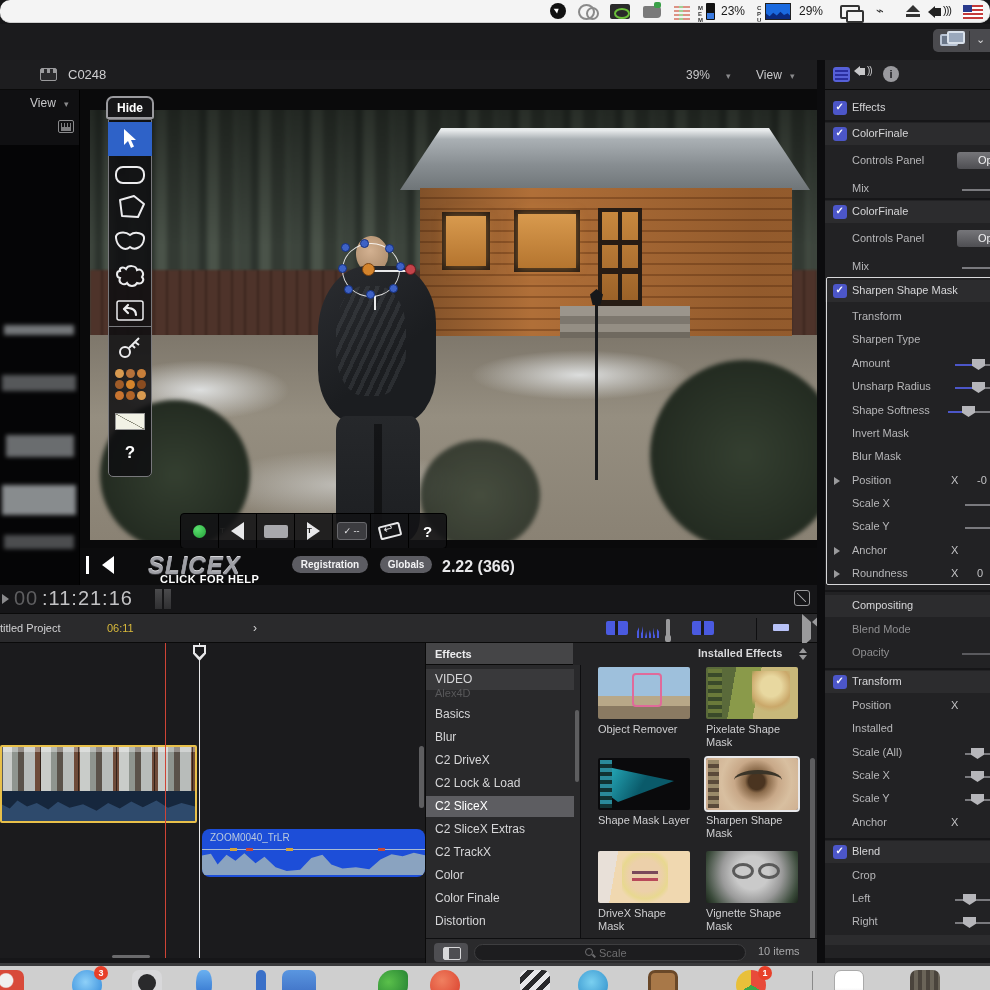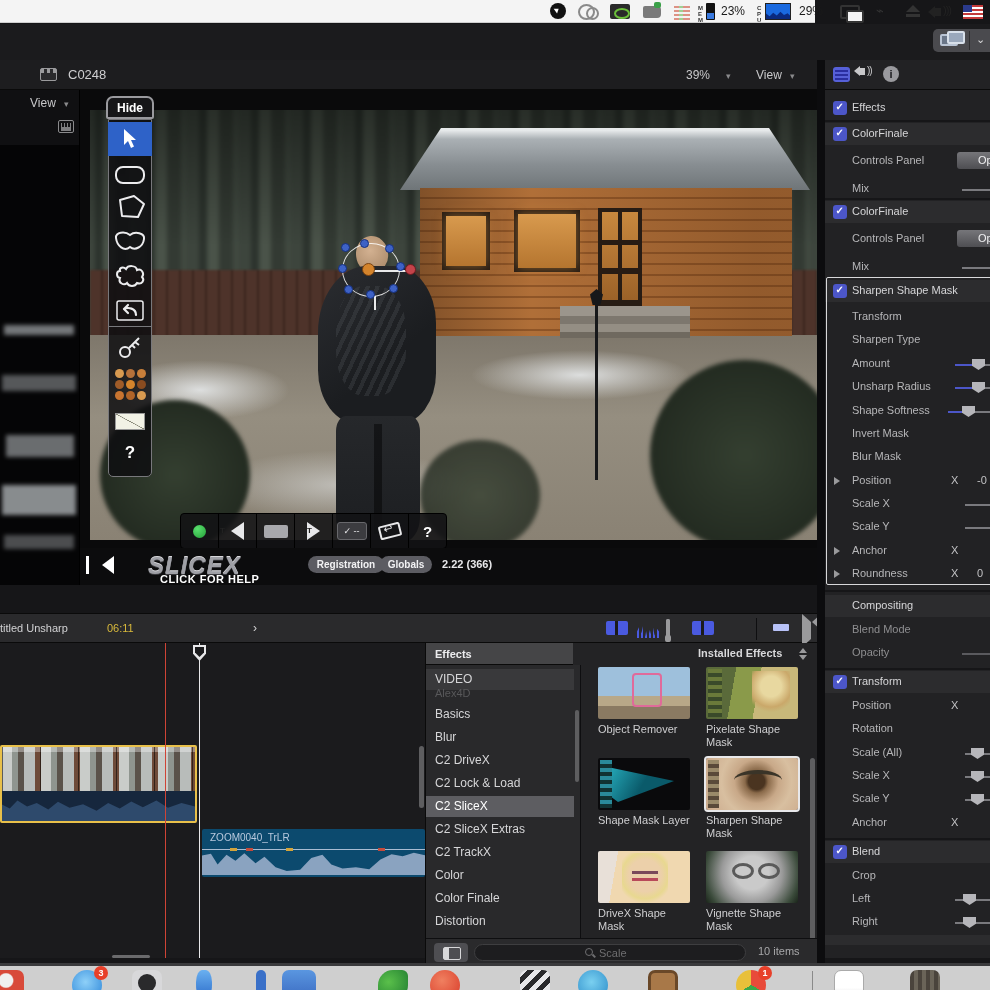--- a/index.html
+++ b/index.html
@@ -5,21 +5,21 @@
   * { margin:0; padding:0; box-sizing:border-box; }
   html,body { background:#000; }
   #app {
     position:relative; width:990px; height:990px; overflow:hidden;
     background:#161618; font-family:"Liberation Sans", sans-serif;
     -webkit-font-smoothing:antialiased; color:#c8c8ca;
   }
   .abs { position:absolute; }
 
   
-  #menubar { position:absolute; left:0; top:0; width:815px; height:23px; background:#f4f4f4; border-bottom:1px solid #cfcfcf; }
+  #menubar { position:absolute; left:0; top:0; width:990px; height:23px; background:#f4f4f4; border-bottom:1px solid #cfcfcf;border-radius:10px; }
   .mb-ic { position:absolute; top:3px; }
   .mb-txt { font-size:12px; color:#1a1a1a; top:4px; position:absolute; }
   .compass { width:16px; height:16px; background:#111; border-radius:50%; }
   .compass:after { content:""; position:absolute; left:5px; top:4px; width:0; height:0; border-left:4px solid #fff; border-top:3px solid transparent; border-bottom:3px solid transparent; transform:rotate(-35deg); }
   .cc { width:17px; height:16px; border:2px solid #8a8a8a; border-radius:50%; }
   .cc:after { content:""; position:absolute; left:6px; top:1px; width:9px; height:9px; border:2px solid #8a8a8a; border-radius:50%; }
   .nvidia { width:20px; height:15px; background:#2a2a2a; border-radius:2px; }
   .nvidia:after { content:""; position:absolute; left:4px; top:4px; width:12px; height:7px; border:2px solid #6bbf3a; border-radius:50%; }
   .usb { width:18px; height:12px; background:#7a7a7a; border-radius:2px 4px 4px 2px; top:6px; }
   .usb:after { content:""; position:absolute; left:11px; top:-4px; width:7px; height:6px; background:#3aa048; border-radius:2px; }
@@ -150,21 +150,21 @@
   .rotrect:after { content:"↩"; position:absolute; left:3px; top:-4px; color:#e8e8ea; font-size:11px; }
   .helpq { color:#fff; font-size:15px; font-weight:bold; }
 
   
   #slicexbar { position:absolute; left:80px; top:548px; width:737px; height:37px; background:#0c0c0d; }
   .skipic { position:absolute; left:22px; top:8px; width:0; height:0; border-right:12px solid #fff; border-top:9px solid transparent; border-bottom:9px solid transparent; }
   .skipic:after { content:""; position:absolute; left:-16px; top:-9px; width:3px; height:18px; background:#fff; }
   .sxlogo { position:absolute; left:68px; top:4px; font-size:24px; font-weight:bold; font-style:italic; letter-spacing:1px; color:#9fa0a6; text-shadow:0 1px 0 #3a3a3e, 0 -1px 0 #d8d8dc; }
   .sxhelp { position:absolute; left:80px; top:25px; font-size:11px; font-weight:bold; color:#fff; letter-spacing:.5px; }
   .pill { position:absolute; top:8px; height:17px; background:#5c5c62; border-radius:9px; color:#f2f2f4; font-size:10px; font-weight:bold; text-align:center; }
-  .sxver { position:absolute; left:362px; top:10px; font-size:11px; font-weight:bold; color:#e8e8ea; }
+  .sxver { position:absolute; left:362px; top:10px; font-size:16px; font-weight:bold; color:#e8e8ea; }
 
   
   #tcbar { position:absolute; left:0; top:585px; width:817px; height:28px; background:#161618; }
   #tcbar .play { position:absolute; left:2px; top:9px; width:0; height:0; border-left:7px solid #8a8a8c; border-top:5px solid transparent; border-bottom:5px solid transparent; }
   .tc-dim { position:absolute; left:14px; top:2px; font-size:20px; letter-spacing:1px; color:#5e5e60; }
   .tc-main { position:absolute; left:42px; top:2px; font-size:20px; letter-spacing:1px; color:#c2c2c4; }
   .ameter { position:absolute; top:4px; width:7px; height:20px; background:linear-gradient(180deg,#4a4a4c,#303032); }
   .expand { position:absolute; left:794px; top:5px; width:16px; height:16px; border:1.5px solid #9a9a9c; border-radius:3px; }
   .expand:after { content:""; position:absolute; left:2px; top:2px; width:9px; height:9px; background:linear-gradient(to top right, transparent 44%, #9a9a9c 46%, #9a9a9c 54%, transparent 56%); }
 
@@ -195,21 +195,21 @@
   .rlabel { position:absolute; top:6px; font-size:10px; color:#8e8e90; }
   .rtick { position:absolute; top:4px; width:1px; height:11px; background:#8e8e90; }
   .clip { position:absolute; overflow:hidden; border-radius:2px; }
   .strip1 { position:absolute; left:0; top:0; width:100%; height:45px;
     background:repeating-linear-gradient(90deg,#c9ccc9 0 10px,#8f958f 10px 16px,#5a524a 16px 22px,#b8bcba 22px 33px,#6e4a38 33px 39px); }
   .strip1:after { content:""; position:absolute; inset:0; background:repeating-linear-gradient(90deg, rgba(0,0,0,.55) 0 1px, transparent 1px 38px), linear-gradient(180deg, rgba(255,255,255,.35) 0 5px, transparent 5px); }
   .wavedark { position:absolute; left:0; bottom:0; width:100%; height:30px; background:#16273d; }
   .wavedark i { position:absolute; inset:0; background:#2e4a6c;
     clip-path:polygon(0 100%,0 45%,4% 58%,8% 32%,13% 52%,18% 40%,24% 62%,29% 36%,35% 56%,42% 44%,49% 66%,55% 40%,61% 58%,67% 35%,73% 54%,80% 32%,86% 56%,93% 40%,100% 52%,100% 100%); }
   .cliphdr { position:absolute; left:0; top:0; width:100%; height:14px; background:#33506e; color:#d4e2f4; font-size:10px; line-height:14px; padding-left:7px; }
-  .audclip { position:absolute; background:#0c4a6e; border-radius:2px; overflow:hidden;text-align:center; }
+  .audclip { position:absolute; background:#1d4ed8; border-radius:8px; overflow:hidden;text-align:center; }
   .audclip .nm { position:absolute; left:8px; top:3px; font-size:10px; color:#b9c9de; }
   .audwave { position:absolute; left:0; bottom:2px; width:100%; height:26px; }
   .audwave i { position:absolute; inset:0; background:#8aa3c0;
     clip-path:polygon(0 100%,0 25%,4% 18%,7% 60%,11% 22%,15% 45%,19% 16%,24% 55%,28% 30%,33% 70%,38% 85%,44% 80%,49% 35%,54% 22%,58% 60%,63% 75%,69% 70%,75% 78%,80% 40%,85% 20%,90% 28%,95% 14%,100% 24%,100% 100%); }
   .audwave:before { content:""; position:absolute; left:0; top:0px; width:100%; height:1px; background:#a9bcd2; z-index:2; }
   .peak { position:absolute; width:7px; height:3px; z-index:3; }
   .skimmer { position:absolute; left:165px; top:0; width:1px; height:315px; background:#cf4436; z-index:8; }
   .playhead { position:absolute; left:199px; top:0; width:1px; height:315px; background:#e8e8ea; z-index:9; }
   .phead { position:absolute; left:193px; top:2px; width:13px; height:16px; z-index:10;
     background:#e8e8ea; clip-path:polygon(0 0,100% 0,100% 55%,50% 100%,0 55%); }
@@ -473,28 +473,36 @@
       </div>
     <div class="cell">
         <span class="helpq">?</span>
       </div>
   </div>
 
   <div id="slicexbar">
     <span class="skipic"></span>
     <span class="sxlogo">SLICEX</span>
     <span class="sxhelp">CLICK FOR HELP</span>
-    <span class="pill" style="left:228px;width:76px;line-height:17px">Registration</span>
+    <span class="pill" style="left:212px;width:76px;line-height:17px">Registration</span>
     <span class="pill" style="left:300px;width:52px;line-height:17px">Globals</span>
     <span class="sxver">2.22 (366)</span>
   </div>
 
+  <div id="tcbar">
+    <span class="play"></span>
+    <span class="tc-dim">00</span>
+    <span class="tc-main">:11:21:16</span>
+    <span class="ameter" style="left:155px"></span>
+    <span class="ameter" style="left:164px"></span>
+    <span class="expand"></span>
+  </div>
 
   <div id="projbar">
-    <span class="pname">titled Unsharp</span>
+    <span class="pname">titled Project</span>
     <span class="pelapsed">06:11</span>
     <span class="pdur">/ 15:11:00</span>
     <span class="parrow">›</span>
     <span class="tb-ic ic-clip" style="left:606px"></span>
     <span class="tb-ic ic-wave" style="left:637px;top:8px"></span>
     <span class="tb-ic ic-phones" style="left:666px"></span>
     <span class="tb-ic ic-clip" style="left:692px"></span>
     <span class="tb-ic ic-film" style="left:726px"></span>
     <span class="tbsep" style="left:756px"></span>
     <span class="tb-ic ic-mon" style="left:766px"></span>
@@ -693,21 +701,21 @@
     <div class="isep" style="top:578px"></div>
     <div class="irow band" style="top:581px">
       <span class="cbx"></span>
         <span class="ilab hd">Transform</span>
     </div>
     <div class="irow" style="top:605px">
       <span class="ilab">Position</span>
         <span class="xv">X</span>
     </div>
     <div class="irow" style="top:628px">
-        <span class="ilab">Rotation</span>
+        <span class="ilab">Installed</span>
       </div>
     <div class="irow" style="top:652px">
       <span class="ilab">Scale (All)</span>
       <span class="trk" style="left:140px;width:27px">
           <i class="sthumb" style="left:6px"></i>
         </span>
     </div>
     <div class="irow" style="top:675px">
       <span class="ilab">Scale X</span>
       <span class="trk" style="left:140px;width:27px">

